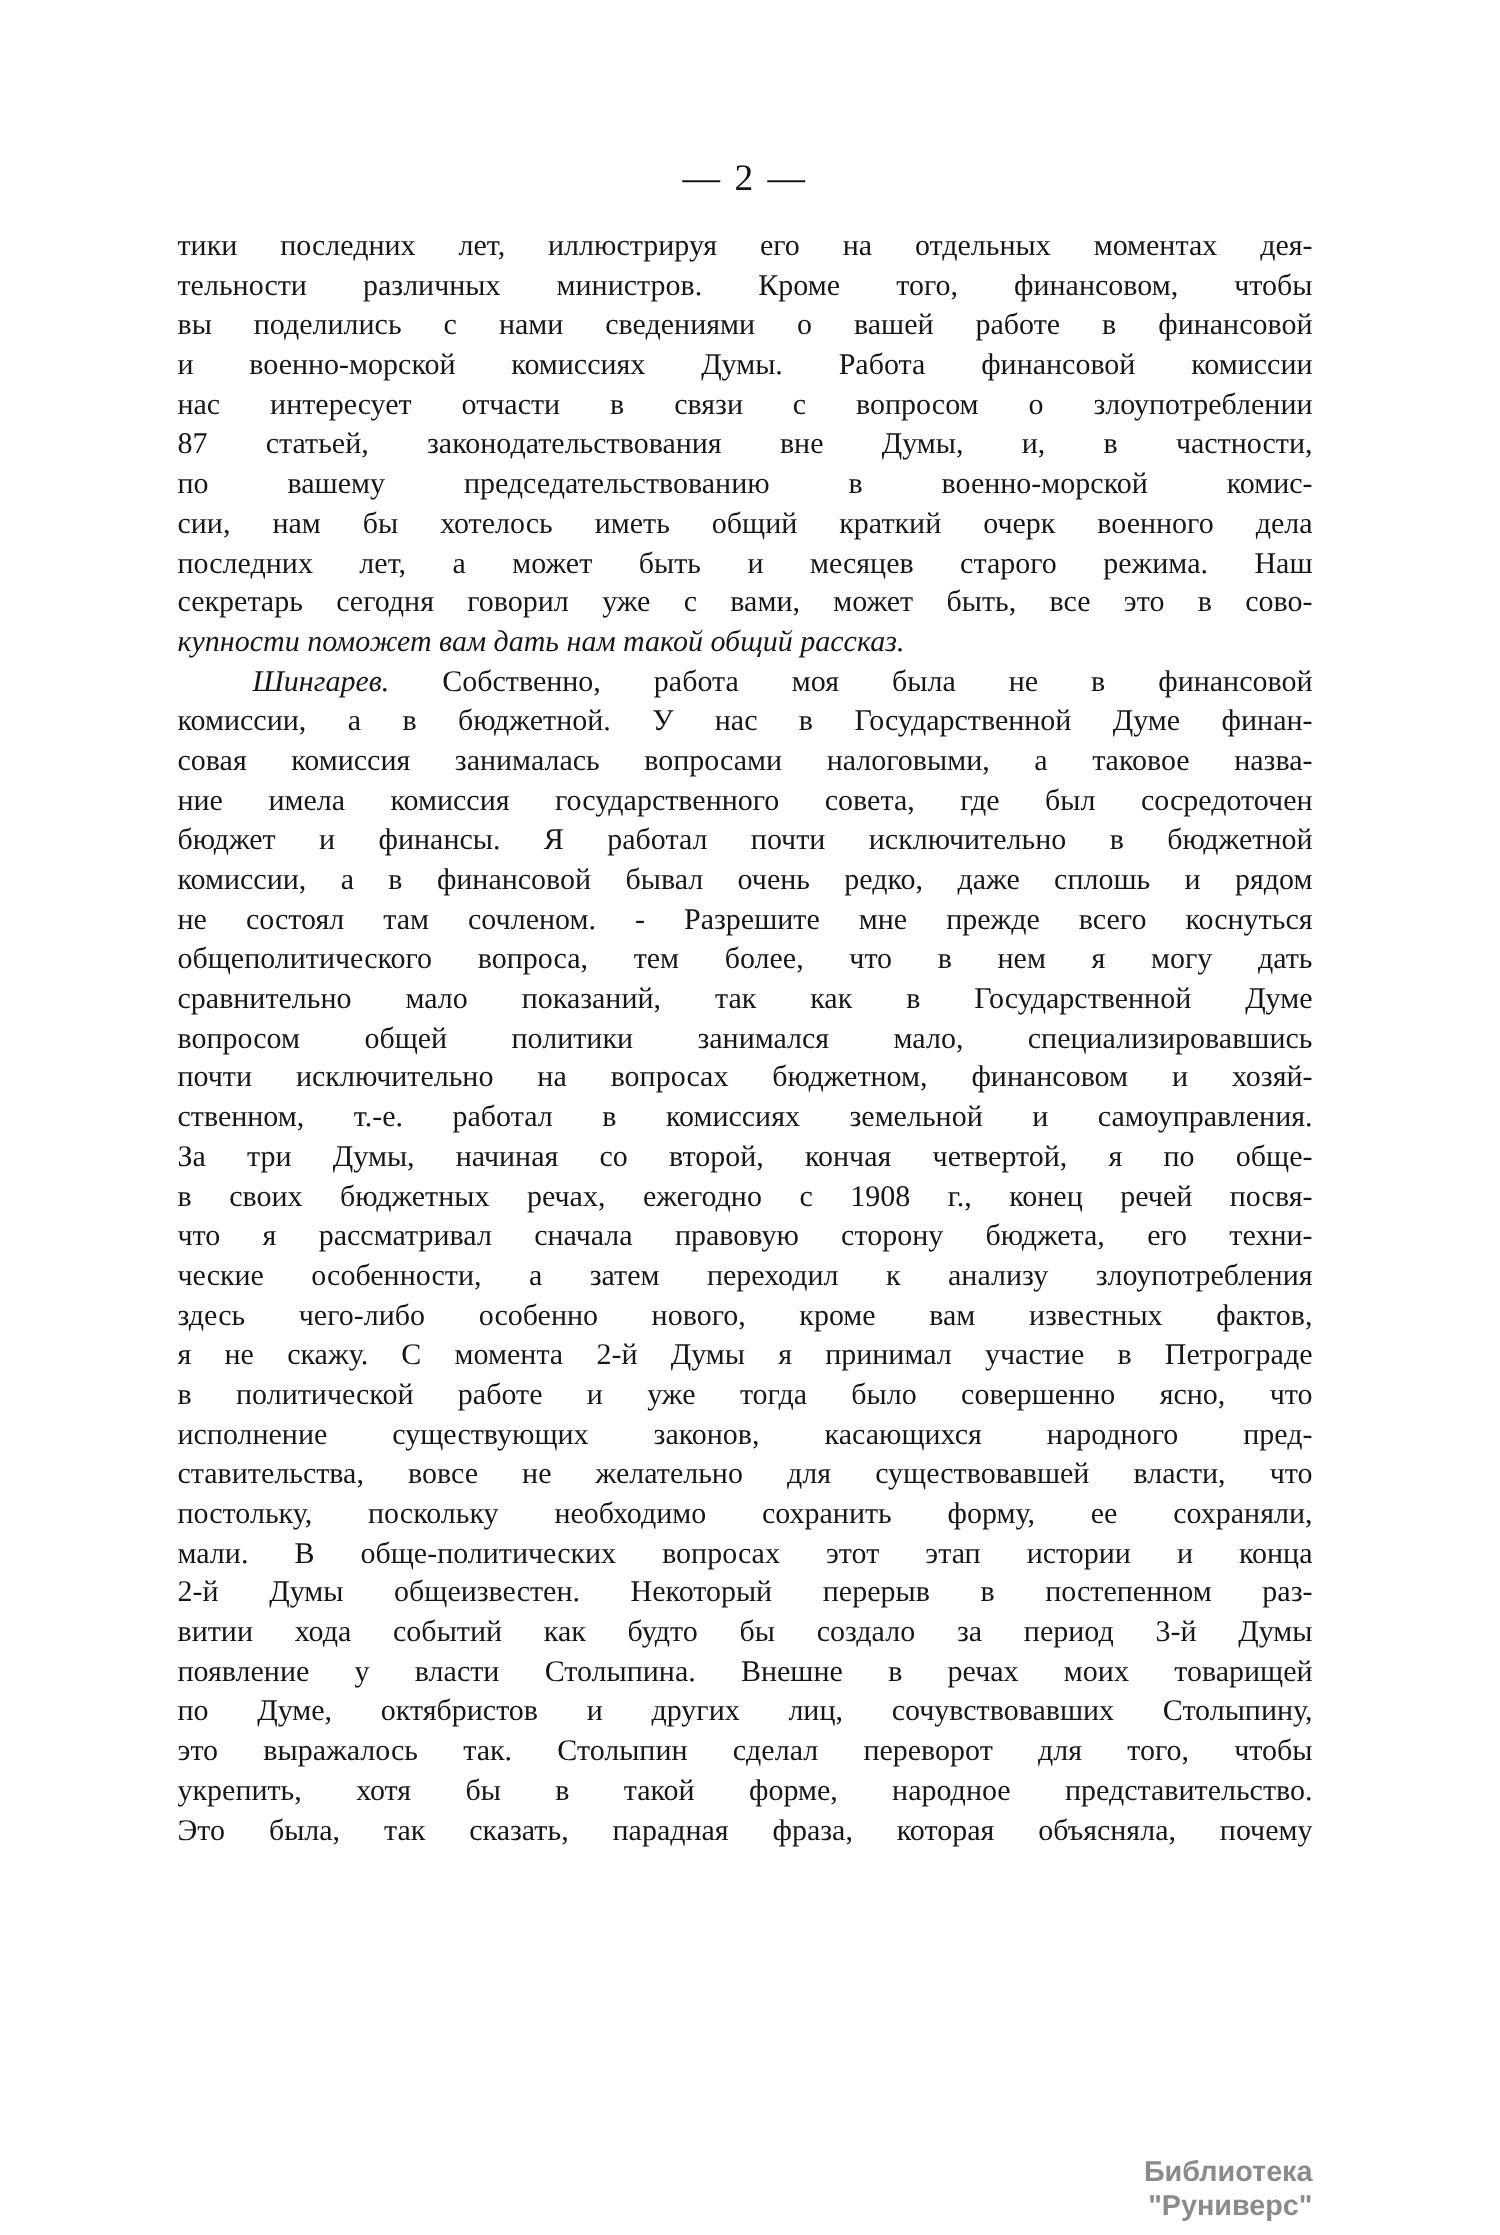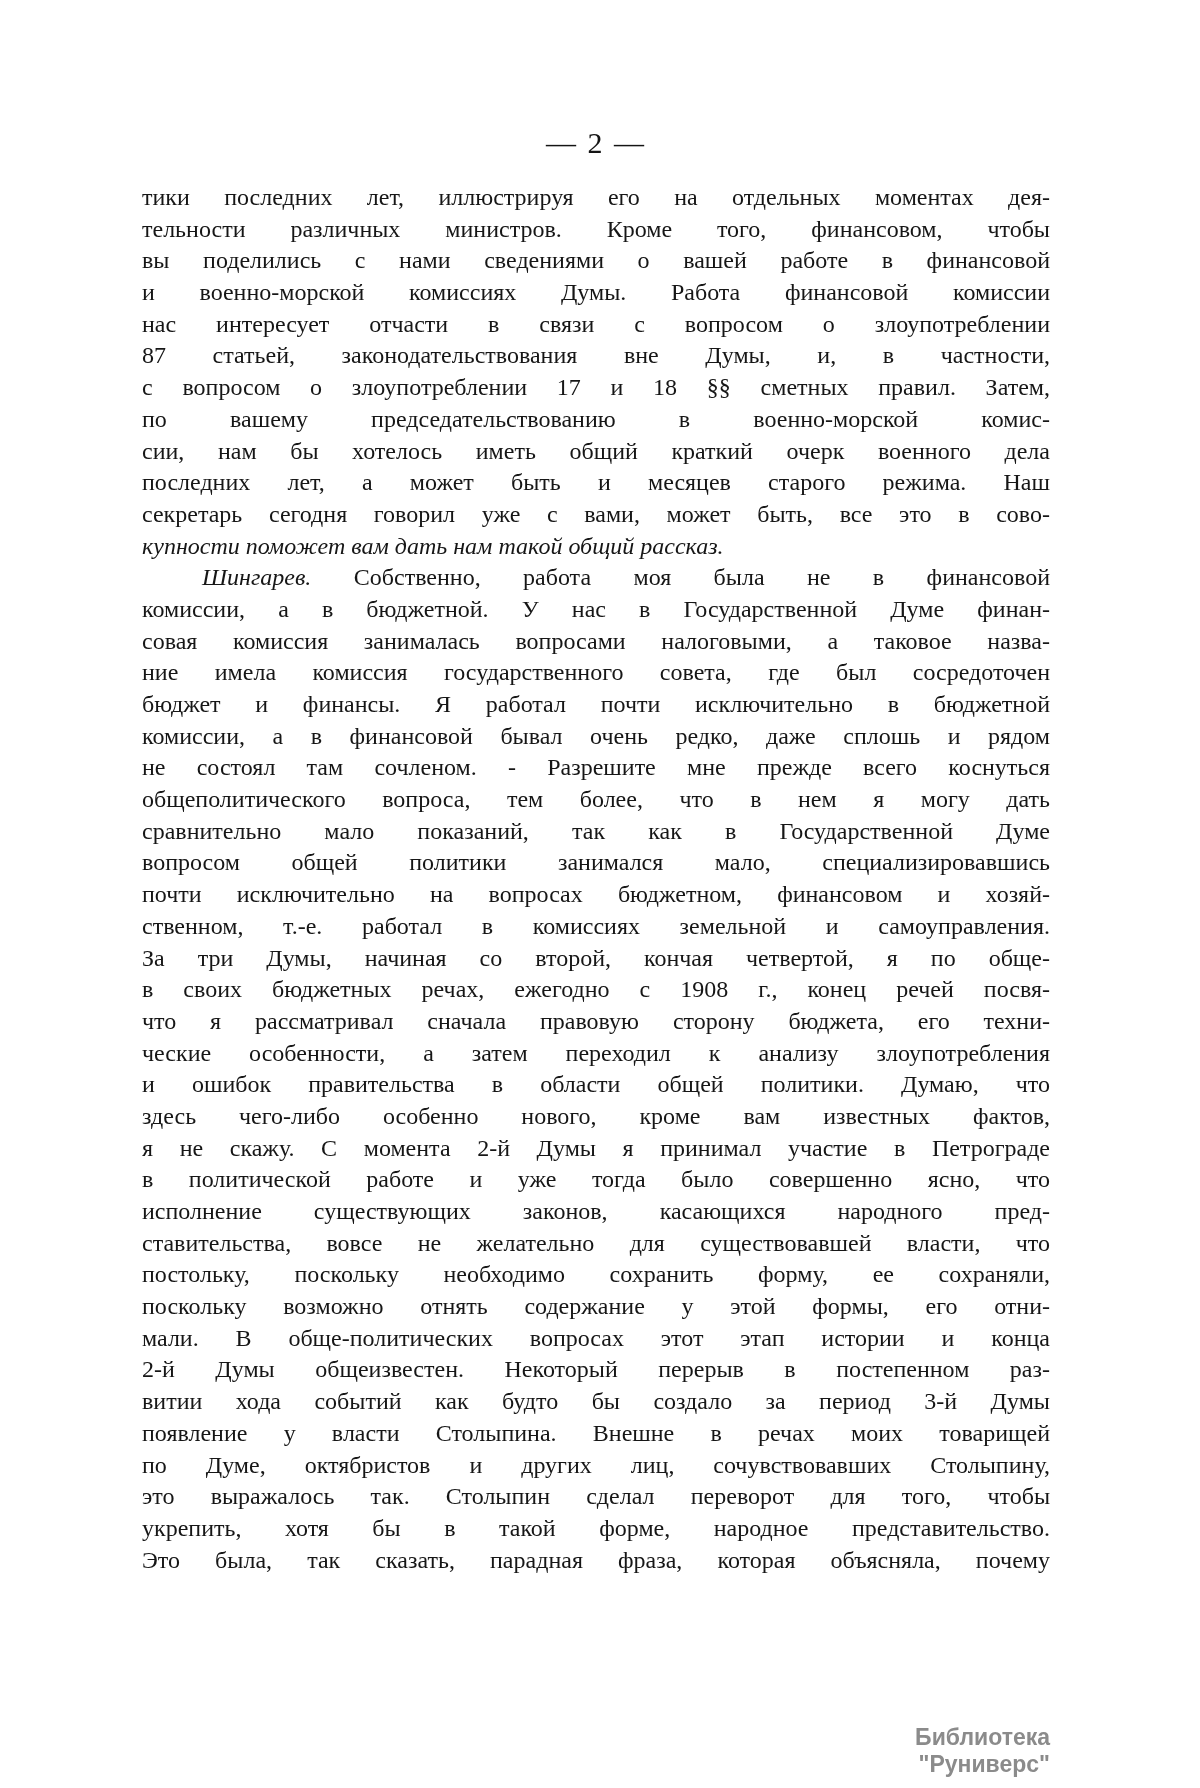--- a/index.html
+++ b/index.html
@@ -77,21 +77,20 @@
   <div class="page-number">— 2 —</div>
 
   <div class="page-text">
       <div class="paragraph">
         <div class="line">тики последних лет, иллюстрируя его на отдельных моментах дея-</div>
         <div class="line">тельности различных министров. Кроме того, финансовом, чтобы</div>
         <div class="line">вы поделились с нами сведениями о вашей работе в финансовой</div>
         <div class="line">и военно-морской комиссиях Думы. Работа финансовой комиссии</div>
         <div class="line">нас интересует отчасти в связи с вопросом о злоупотреблении</div>
         <div class="line">87 статьей, законодательствования вне Думы, и, в частности,</div>
-        <div class="line">с вопросом о злоупотреблении 17 и 18 §§ сметных правил. Затем,</div>
         <div class="line">по вашему председательствованию в военно-морской комис-</div>
         <div class="line">сии, нам бы хотелось иметь общий краткий очерк военного дела</div>
         <div class="line">последних лет, а может быть и месяцев старого режима. Наш</div>
         <div class="line">секретарь сегодня говорил уже с вами, может быть, все это в сово-</div>
         <div class="line para-end">купности поможет вам дать нам такой общий рассказ.</div>
       </div>
       <div class="paragraph">
         <div class="line indent"><span class="speaker">Шингарев.</span> Собственно, работа моя была не в финансовой</div>
         <div class="line">комиссии, а в бюджетной. У нас в Государственной Думе финан-</div>
         <div class="line">совая комиссия занималась вопросами налоговыми, а таковое назва-</div>
@@ -101,28 +100,26 @@
         <div class="line">не состоял там сочленом. - Разрешите мне прежде всего коснуться</div>
         <div class="line">общеполитического вопроса, тем более, что в нем я могу дать</div>
         <div class="line">сравнительно мало показаний, так как в Государственной Думе</div>
         <div class="line">вопросом общей политики занимался мало, специализировавшись</div>
         <div class="line">почти исключительно на вопросах бюджетном, финансовом и хозяй-</div>
         <div class="line">ственном, т.-е. работал в комиссиях земельной и самоуправления.</div>
         <div class="line">За три Думы, начиная со второй, кончая четвертой, я по обще-</div>
         <div class="line">в своих бюджетных речах, ежегодно с 1908 г., конец речей посвя-</div>
         <div class="line">что я рассматривал сначала правовую сторону бюджета, его техни-</div>
         <div class="line">ческие особенности, а затем переходил к анализу злоупотребления</div>
-        <div class="line">и ошибок правительства в области общей политики. Думаю, что</div>
         <div class="line">здесь чего-либо особенно нового, кроме вам известных фактов,</div>
         <div class="line">я не скажу. С момента 2-й Думы я принимал участие в Петрограде</div>
         <div class="line">в политической работе и уже тогда было совершенно ясно, что</div>
         <div class="line">исполнение существующих законов, касающихся народного пред-</div>
         <div class="line">ставительства, вовсе не желательно для существовавшей власти, что</div>
         <div class="line">постольку, поскольку необходимо сохранить форму, ее сохраняли,</div>
-        <div class="line">поскольку возможно отнять содержание у этой формы, его отни-</div>
         <div class="line">мали. В обще-политических вопросах этот этап истории и конца</div>
         <div class="line">2-й Думы общеизвестен. Некоторый перерыв в постепенном раз-</div>
         <div class="line">витии хода событий как будто бы создало за период 3-й Думы</div>
         <div class="line">появление у власти Столыпина. Внешне в речах моих товарищей</div>
         <div class="line">по Думе, октябристов и других лиц, сочувствовавших Столыпину,</div>
         <div class="line">это выражалось так. Столыпин сделал переворот для того, чтобы</div>
         <div class="line">укрепить, хотя бы в такой форме, народное представительство.</div>
         <div class="line">Это была, так сказать, парадная фраза, которая объясняла, почему</div>
       </div>
     </div>

